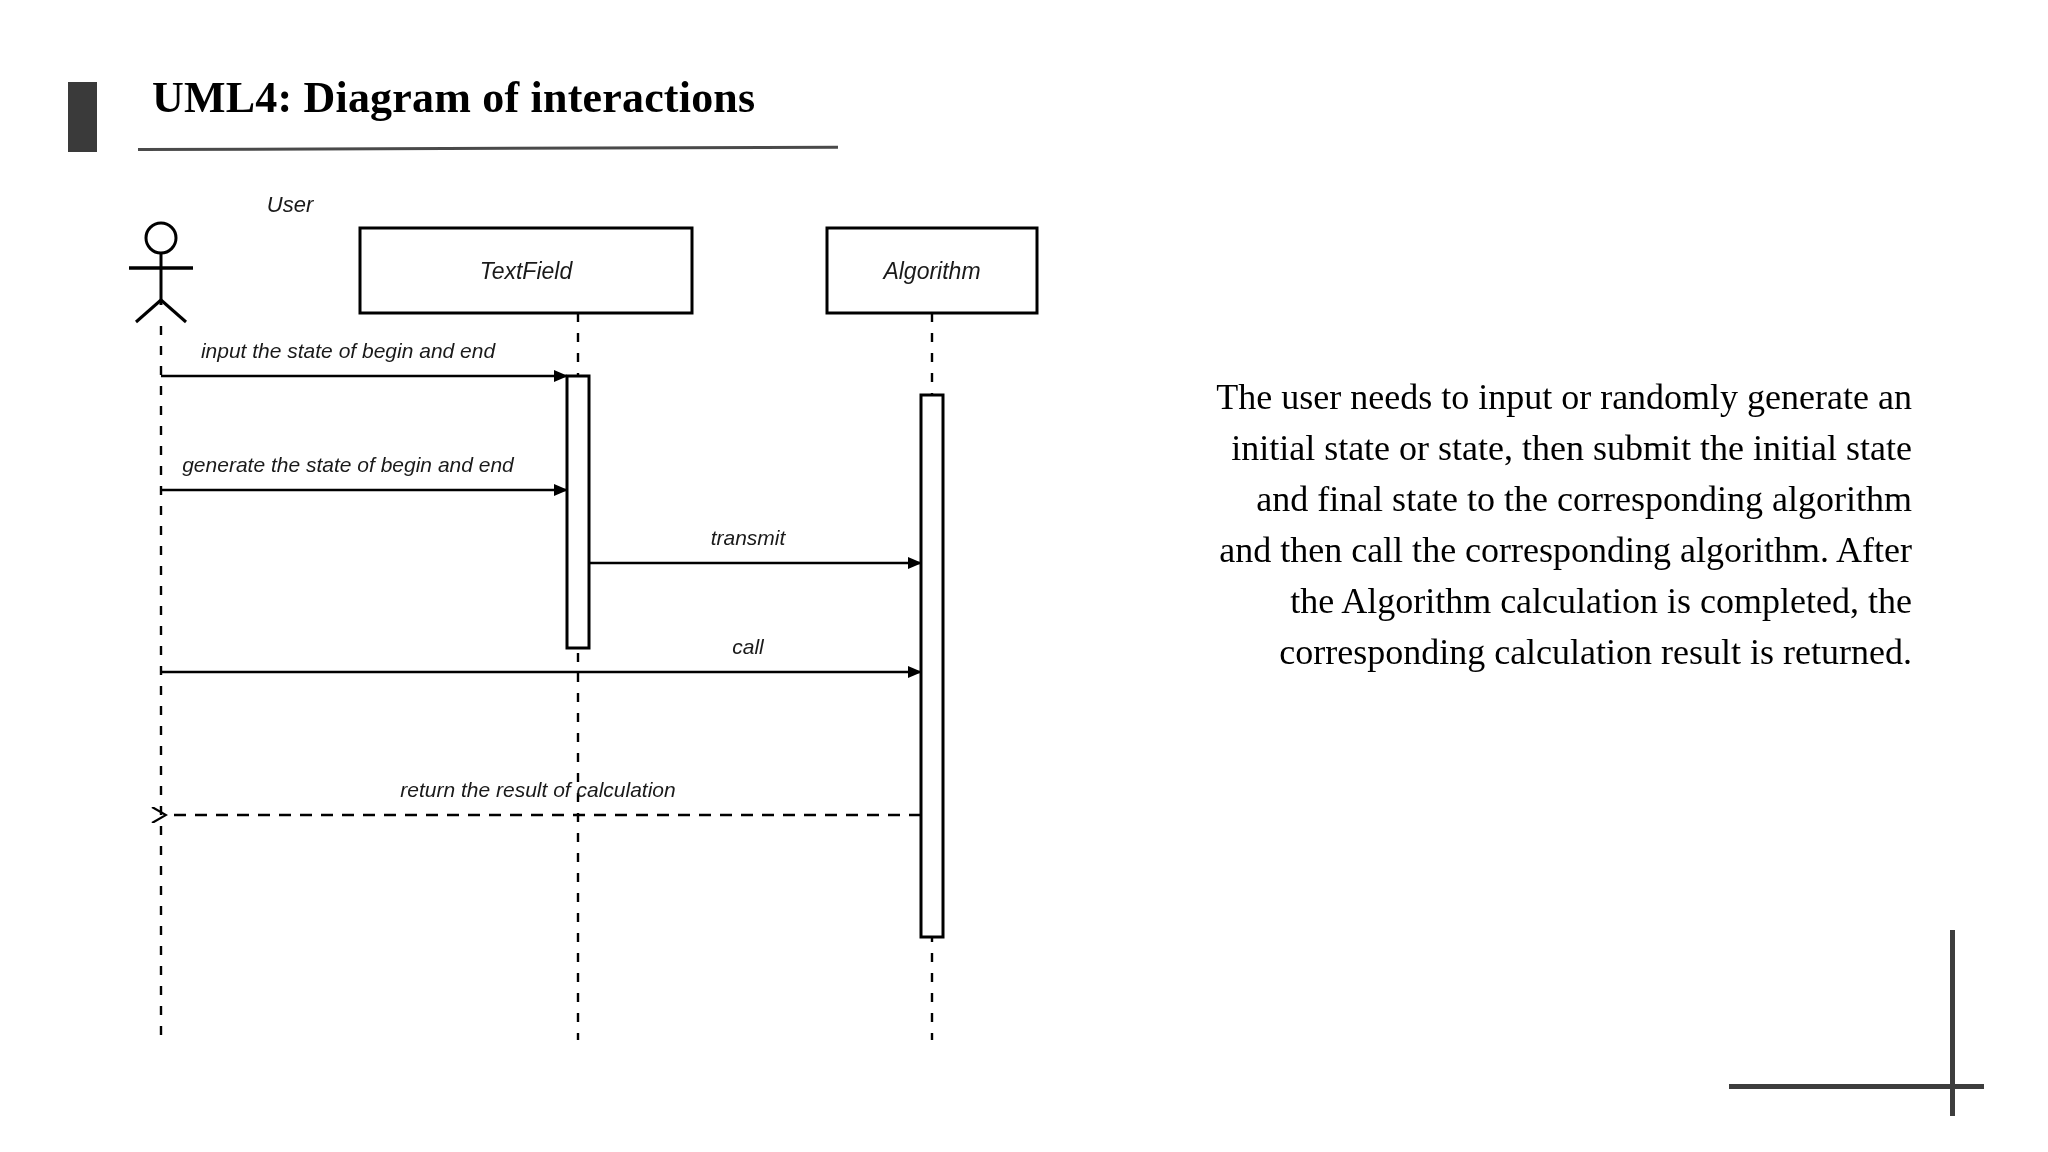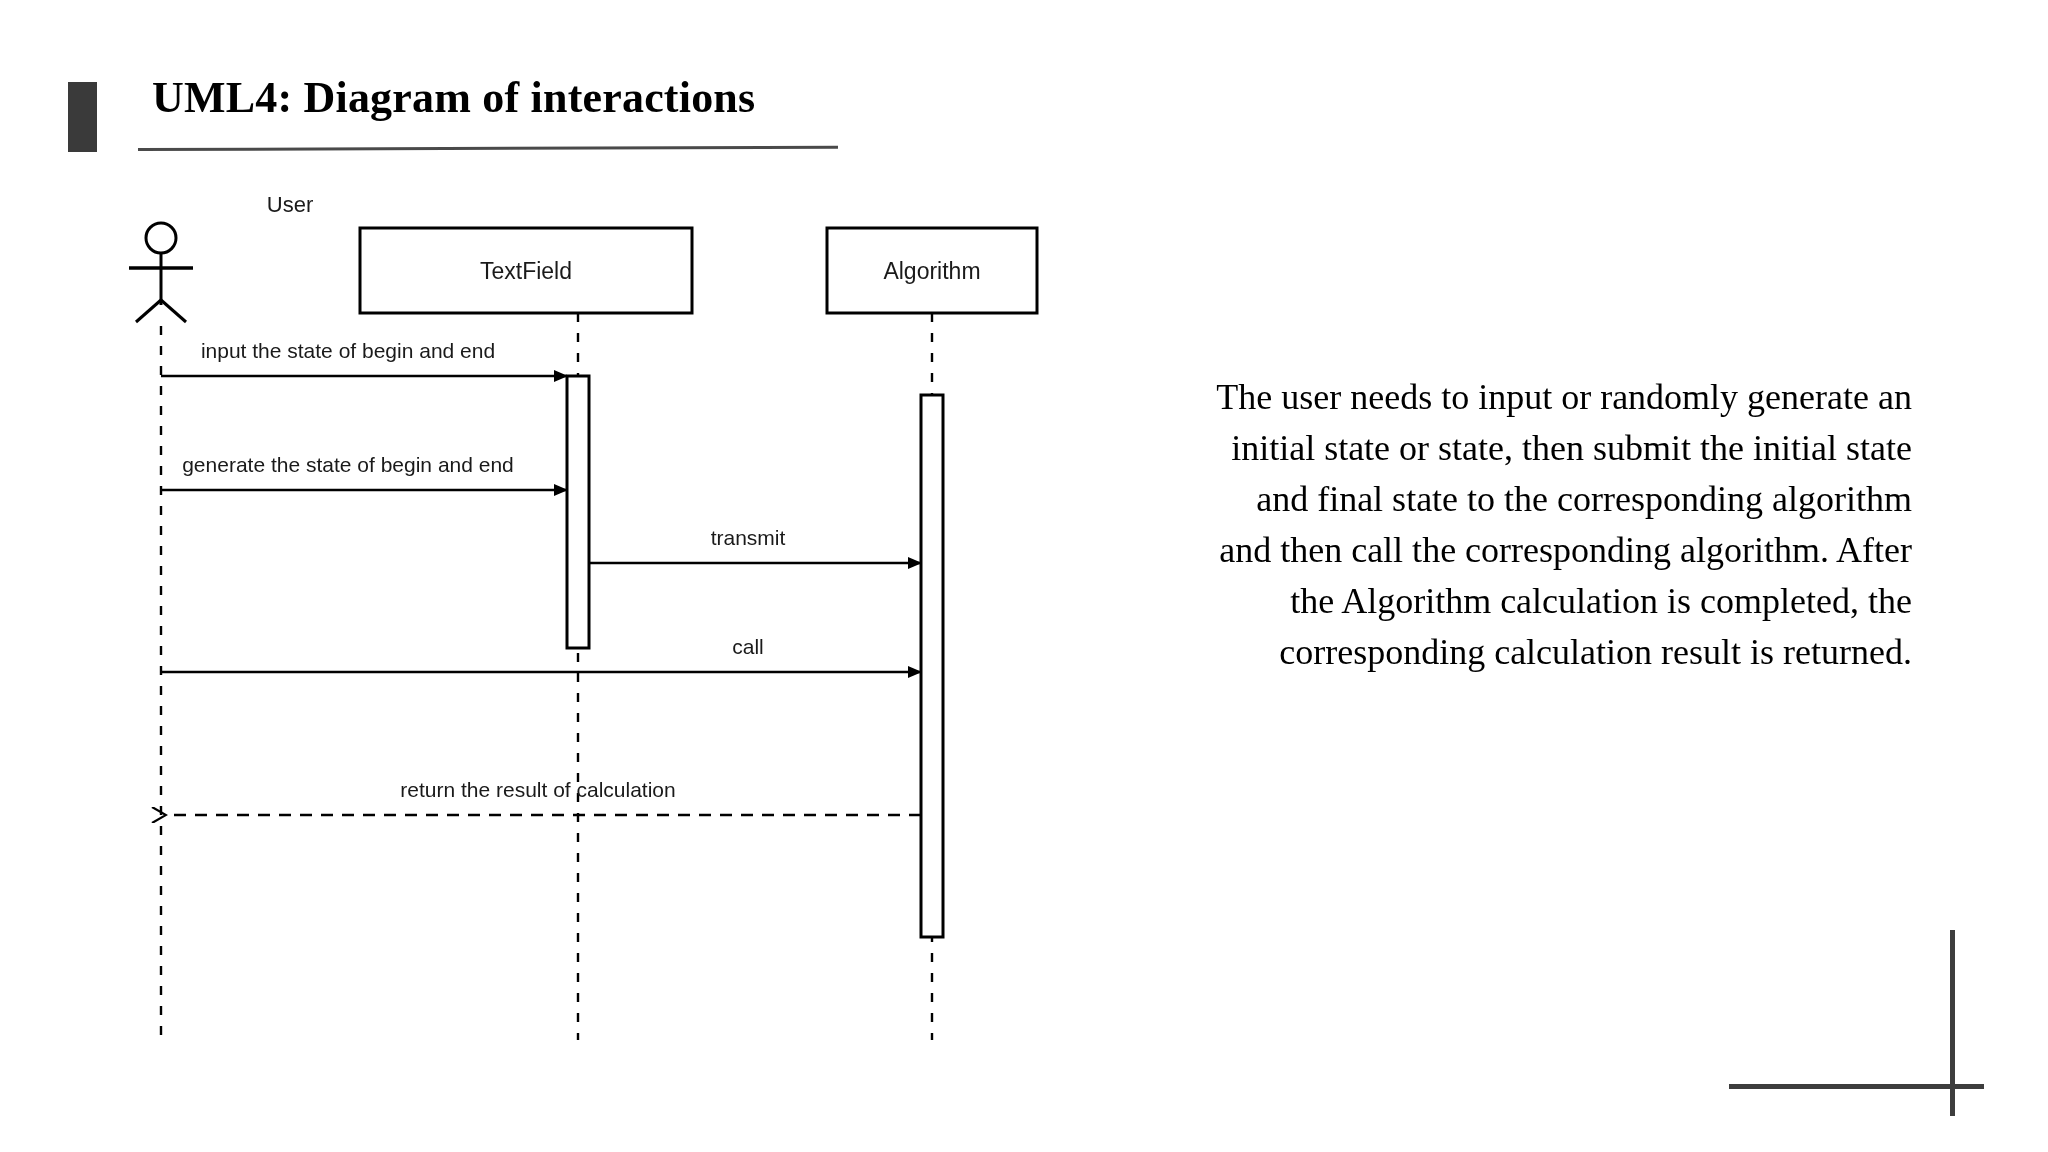--- a/index.html
+++ b/index.html
@@ -54,20 +54,21 @@
     transform-origin: left center;
   }
 
   
   #diagram {
     position: absolute;
     left: 0;
     top: 0;
     width: 1160px;
     height: 1152px;
+    font-style: italic;
   }
   #diagram svg {
     display: block;
   }
 
   
   .body-paragraph {
     position: absolute;
     left: 1200px;
     top: 372px;

